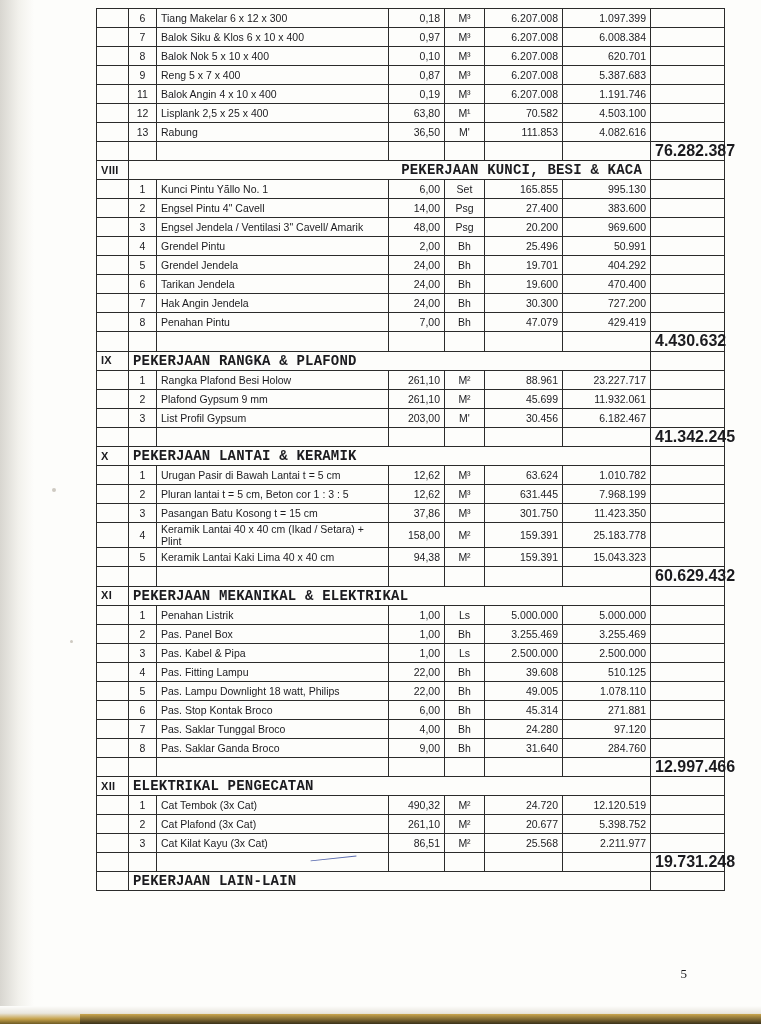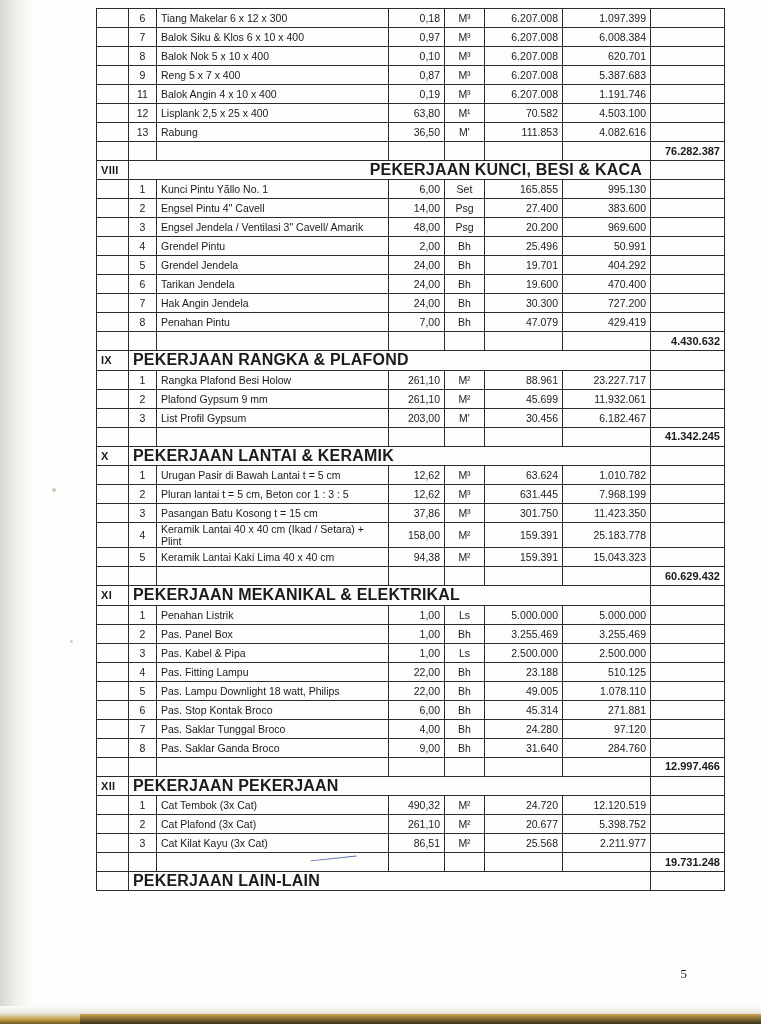--- a/index.html
+++ b/index.html
@@ -92,33 +92,34 @@
     padding-right: 8px;
     margin-left: 22px;
   }
   .sat { text-align: center; }
   .price, .amt, .last {
     text-align: right;
     padding-right: 6px;
   }
   .section-title {
     font-weight: bold;
-    font-size: 16px;
+    font-size: 14px;
     letter-spacing: .2px;
     padding-left: 6px;
+    font-family: Liberation Mono, monospace;
   }
   .section-title.right {
     text-align: right;
     padding-right: 8px;
   }
   .total {
     text-align: right;
     padding-right: 6px;
     font-weight: bold;
-    font-size: 11px;
+    font-size: 16px;
   }
   .tall { height: 30px; }
   .blank { }
 
   .page-number {
     position: absolute;
     right: 74px;
     top: 966px;
     font-size: 13px;
     font-family: "Liberation Serif", serif;
@@ -477,21 +478,21 @@
           <td class="price">2.500.000</td>
           <td class="amt">2.500.000</td>
           <td class="last">&nbsp;</td>
         </tr>
         <tr>
           <td class="rom">&nbsp;</td>
           <td class="no">4</td>
           <td class="desc">Pas. Fitting Lampu</td>
           <td class="vol">22,00</td>
           <td class="sat">Bh</td>
-          <td class="price">23.188</td>
+          <td class="price">39.608</td>
           <td class="amt">510.125</td>
           <td class="last">&nbsp;</td>
         </tr>
         <tr>
           <td class="rom">&nbsp;</td>
           <td class="no">5</td>
           <td class="desc">Pas. Lampu Downlight 18 watt, Philips</td>
           <td class="vol">22,00</td>
           <td class="sat">Bh</td>
           <td class="price">49.005</td>
@@ -533,21 +534,21 @@
           <td class="no blank">&nbsp;</td>
           <td class="desc blank">&nbsp;</td>
           <td class="vol blank">&nbsp;</td>
           <td class="sat blank">&nbsp;</td>
           <td class="price blank">&nbsp;</td>
           <td class="amt blank">&nbsp;</td>
           <td class="total">12.997.466</td>
         </tr>
         <tr>
           <td class="rom">XII</td>
-          <td class="section-title" colspan="6">PEKERJAAN PEKERJAAN</td>
+          <td class="section-title" colspan="6">ELEKTRIKAL PENGECATAN</td>
           <td class="last">&nbsp;</td>
         </tr>
         <tr>
           <td class="rom">&nbsp;</td>
           <td class="no">1</td>
           <td class="desc">Cat Tembok (3x Cat)</td>
           <td class="vol">490,32</td>
           <td class="sat">M²</td>
           <td class="price">24.720</td>
           <td class="amt">12.120.519</td>

